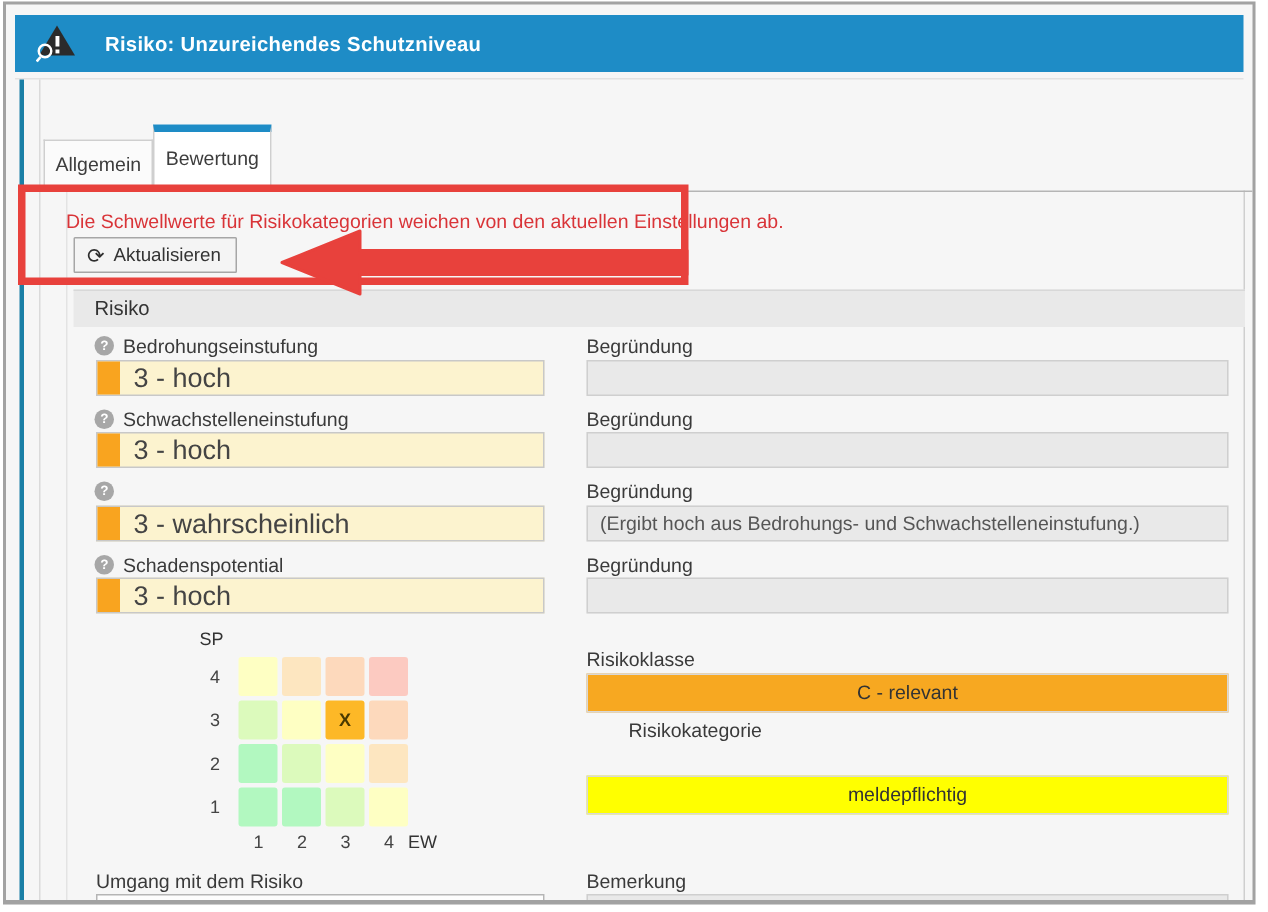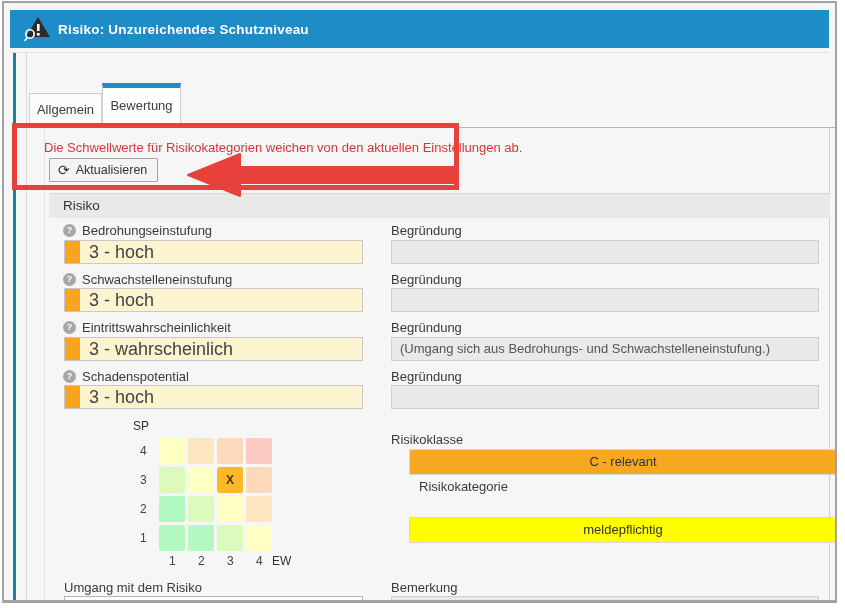--- a/index.html
+++ b/index.html
@@ -7,21 +7,21 @@
   #stage{position:relative;width:845px;height:608px;background:#ffffff;overflow:hidden;}
 
   
   .frame{position:absolute;left:2px;top:1px;width:835px;height:602px;box-sizing:border-box;
          border:2px solid #a2a2a2;border-bottom-width:3px;background:#f6f6f6;overflow:hidden;}
 
   
   .titlebar{position:absolute;left:6px;top:7px;width:819px;height:38px;background:#1e8cc6;
             display:flex;align-items:center;}
   .titlebar-icon{width:30px;height:26px;margin-left:14px;position:relative;flex:0 0 auto;}
-  .title-text{color:#ffffff;font-weight:bold;font-size:13.5px;margin-left:4px;letter-spacing:.2px;}
+  .title-text{color:#ffffff;font-weight:bold;font-size:13.5px;margin-left:16px;letter-spacing:.2px;}
   .titlebar-sep{position:absolute;left:6px;top:49px;width:819px;height:0;border-top:1px solid #e2e2e2;}
 
   
   .rail-blue{position:absolute;left:9px;top:50px;width:3px;height:549px;background:#1a7fa6;}
   .rail-gray{position:absolute;left:22px;top:50px;width:1px;height:549px;background:#dadada;}
   .panel-left{position:absolute;left:40px;top:124px;width:1px;height:475px;background:#e3e3e3;}
   .panel-right{position:absolute;left:825px;top:124px;width:1px;height:475px;background:#cfcfcf;}
   .content-sep{position:absolute;left:22px;top:124px;width:810px;height:0;border-top:1px solid #b5b5b5;}
 
   
@@ -61,21 +61,21 @@
                 line-height:22px;padding-left:8px;white-space:nowrap;overflow:hidden;}
 
   
   .axis-label{position:absolute;font-size:12px;font-weight:normal;color:#333;}
   .mrow-label,.mcol-label{position:absolute;font-size:12px;color:#444;}
   .mcell{position:absolute;width:26px;height:26px;border-radius:2px;text-align:center;
          line-height:26px;font-size:12px;font-weight:bold;color:#4a3a00;cursor:pointer;}
 
   
   .result-bar{position:absolute;left:387px;width:428px;height:26px;box-sizing:border-box;
-              border:1px solid #d8d8d8;text-align:center;font-size:13px;color:#333;line-height:24px;margin-left:18px;}
+              border:1px solid #d8d8d8;text-align:center;font-size:13px;color:#333;line-height:24px;}
 
   .bottom-input{position:absolute;height:24px;box-sizing:border-box;font-size:13px;color:#444;
                 line-height:22px;padding-left:8px;}
 </style>
 </head>
 <body>
 
 <div id="stage">
   <div class="frame">
 
@@ -118,41 +118,40 @@
     </div>
 
     <span class="help-ico" style="left:59px;top:270px;">?</span>
     <span class="field-label" style="left:78px;top:269px;">Schwachstelleneinstufung</span>
     <div class="risk-select" style="top:285px;">
       <span class="risk-accent"></span>
       <span>3 - hoch</span>
     </div>
 
     <span class="help-ico" style="left:59px;top:318px;">?</span>
-    <span class="field-label" style="left:78px;top:317px;">Eintrittswahrscheinlichkeit</span>
     <div class="risk-select" style="top:334px;">
       <span class="risk-accent"></span>
       <span>3 - wahrscheinlich</span>
     </div>
 
     <span class="help-ico" style="left:59px;top:367px;">?</span>
     <span class="field-label" style="left:78px;top:366px;">Schadenspotential</span>
     <div class="risk-select" style="top:382px;">
       <span class="risk-accent"></span>
       <span>3 - hoch</span>
     </div>
 
     <span class="field-label" style="left:387px;top:220px;">Begründung</span>
     <div class="reason-input" style="top:237px;"></div>
 
     <span class="field-label" style="left:387px;top:269px;">Begründung</span>
     <div class="reason-input" style="top:285px;"></div>
 
     <span class="field-label" style="left:387px;top:317px;">Begründung</span>
-    <div class="reason-input" style="top:334px;">(Umgang sich aus Bedrohungs- und Schwachstelleneinstufung.)</div>
+    <div class="reason-input" style="top:334px;">(Ergibt hoch aus Bedrohungs- und Schwachstelleneinstufung.)</div>
 
     <span class="field-label" style="left:387px;top:366px;">Begründung</span>
     <div class="reason-input" style="top:382px;"></div>
 
     <span class="axis-label" style="left:129px;top:416px;">SP</span>
     <div id="matrix-anchor"></div>
     <span class="axis-label" style="left:268px;top:551px;">EW</span>
 
     <span class="field-label" style="left:387px;top:429px;">Risikoklasse</span>
     <div class="result-bar" style="top: 446px; background: rgb(247, 168, 33);">C - relevant</div>

